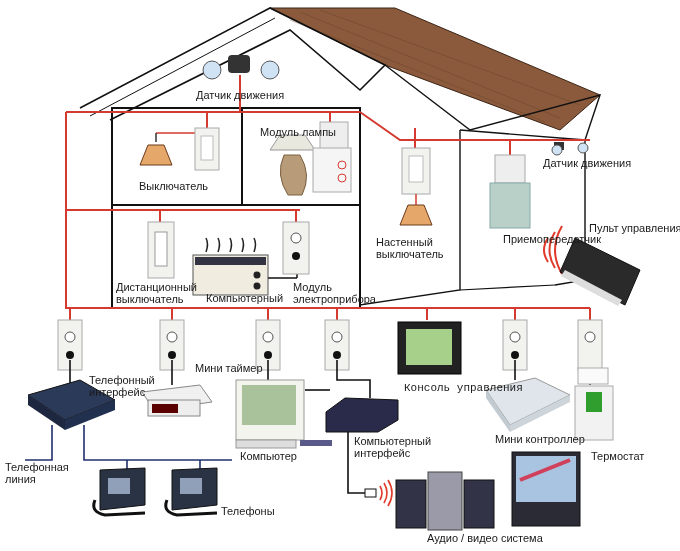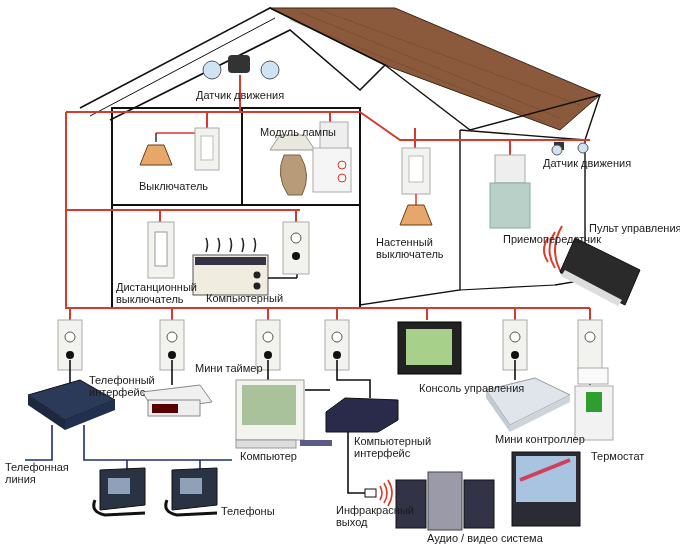--- a/index.html
+++ b/index.html
@@ -265,36 +265,36 @@
   <span class="l2">Настенный</span>
   <span class="l2">выключатель</span>
 </div>
 <div class="lbl" style="left:467px;top:233px;margin-left:36px;">Приемопередатчик</div>
 <div class="lbl" style="left:589px;top:222px;">Пульт управления</div>
 <div class="lbl" style="left:116px;top:281px;">
   <span class="l2">Дистанционный</span>
   <span class="l2">выключатель</span>
 </div>
 <div class="lbl" style="left:206px;top:292px;">Компьютерный</div>
+<div class="lbl" style="left:293px;top:281px;">
+  <span class="l2">Модуль</span>
+  <span class="l2">электроприбора</span>
+</div>
 <div class="lbl" style="left:89px;top:374px;">
   <span class="l2">Телефонный</span>
   <span class="l2">интерфейс</span>
 </div>
 <div class="lbl" style="left:195px;top:362px;">Мини таймер</div>
-<div class="lbl" style="left:419px;top:382px;">Консоль управления</div>
+<div class="lbl" style="left:404px;top:382px;font-family:Liberation Mono, monospace;">Консоль управления</div>
 <div class="lbl" style="left:240px;top:450px;">Компьютер</div>
 <div class="lbl" style="left:354px;top:435px;">
   <span class="l2">Компьютерный</span>
   <span class="l2">интерфейс</span>
 </div>
 <div class="lbl" style="left:495px;top:433px;">Мини контроллер</div>
 <div class="lbl" style="left:591px;top:450px;">Термостат</div>
 <div class="lbl" style="left:5px;top:461px;">
   <span class="l2">Телефонная</span>
   <span class="l2">линия</span>
 </div>
 <div class="lbl" style="left:221px;top:505px;">Телефоны</div>
-<div class="lbl" style="left:336px;top:504px;">
-  <span class="l2">Инфракрасный</span>
-  <span class="l2">выход</span>
-</div>
 <div class="lbl" style="left:427px;top:532px;">Аудио / видео система</div>
 </div>
 
 </body></html>

